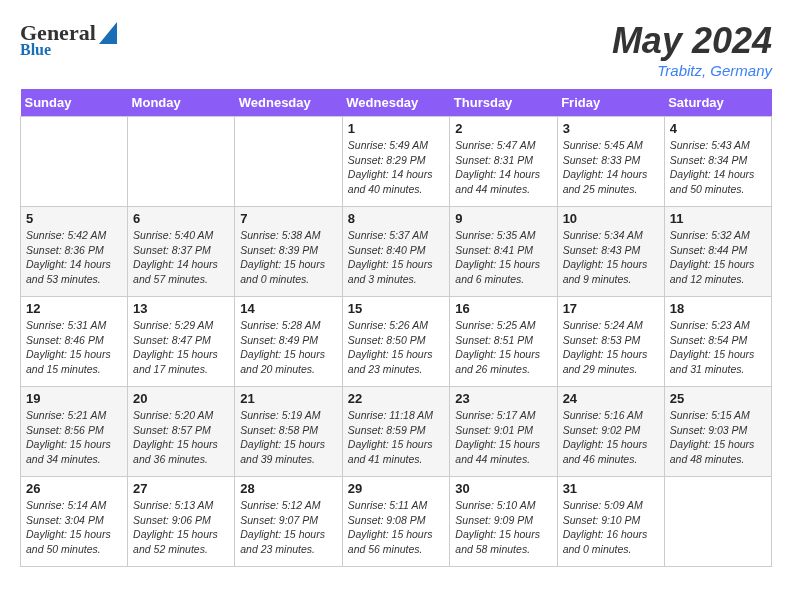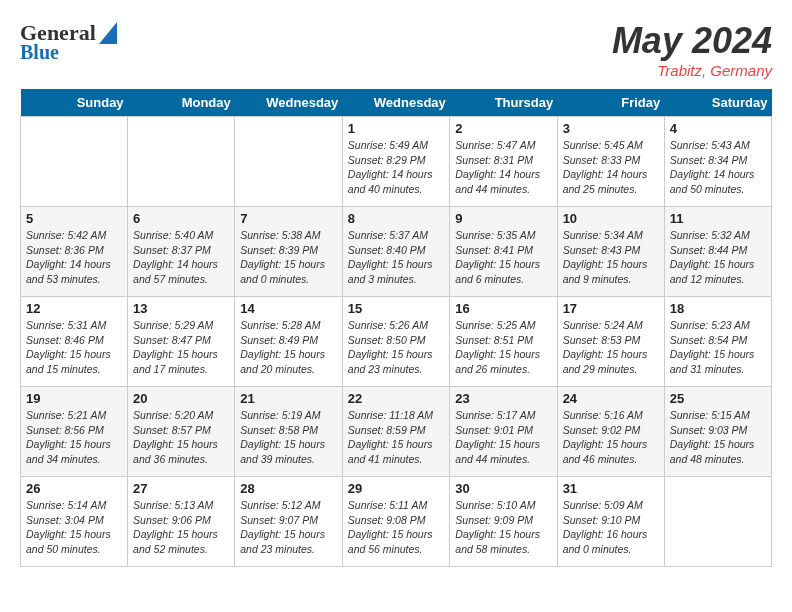--- a/index.html
+++ b/index.html
@@ -22,32 +22,32 @@
       font-family: Liberation Serif, serif;
     }
     .title-block { text-align: right; font-style: italic; }
     .title-block .month-year {
       font-size: 36px;
       font-weight: bold;
       color: #333;
     }
     .title-block .location {
       font-size: 15px;
-      color: #ef4444;
+      color: #3b82f6;
     }
     .calendar {
       width: 100%;
       border-collapse: collapse;
       font-size: 11px;
     }
     .calendar thead th {
-      background: #0369a1;
+      background: #8b5cf6;
       color: #fff;
       padding: 6px 4px;
-      text-align: right;
+      text-align: left;
       font-size: 13px;
       font-weight: bold;
     }
     .calendar tbody td {
       border: 1px solid #ccc;
       vertical-align: top;
       padding: 4px 5px;
       width: 108px;
       height: 90px;
     }
@@ -76,21 +76,21 @@
 
 <div class="header">
   <div class="logo">
     <div style="display:flex; flex-direction:column; line-height:1.15;">
       <div style="display:flex; align-items:center;">
         <span style="font-size:22px; font-weight:bold; color:#333;">General</span>
         <svg width="18" height="22" viewBox="0 0 18 22" style="margin-left:3px;">
           <polygon points="0,22 18,22 18,0" fill="#1a6eb5"></polygon>
         </svg>
       </div>
-      <span style="font-size:20px; font-weight:bold; color:#1a6eb5; margin-top:-4px;">Blue</span>
+      <span style="font-size:16px; font-weight:bold; color:#1a6eb5; margin-top:-4px;">Blue</span>
     </div>
   </div>
   <div class="title-block">
     <div class="month-year">May 2024</div>
     <div class="location">Trabitz, Germany</div>
   </div>
 </div>
 
 <table class="calendar">
   <thead>

